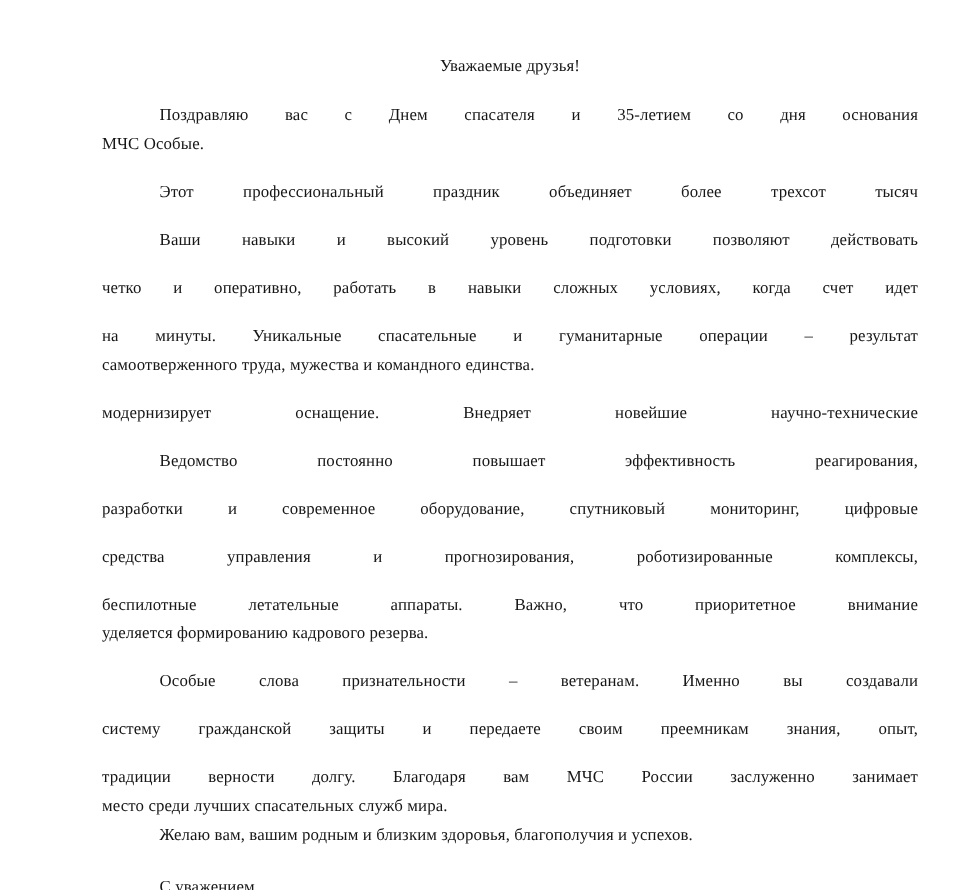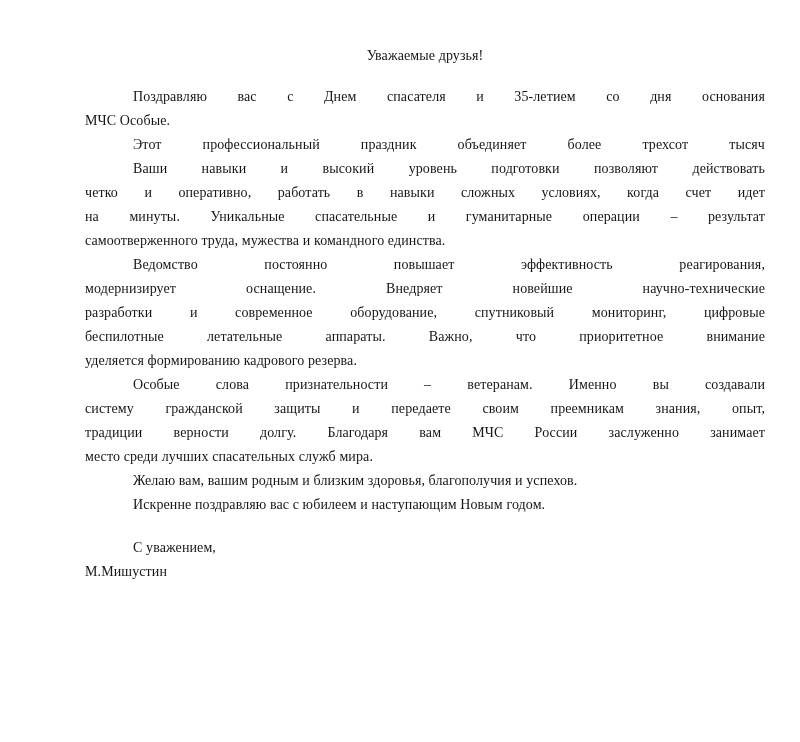--- a/index.html
+++ b/index.html
@@ -32,20 +32,21 @@
   }
   .line {
     min-height: 24px;
   }
   .line.indent {
     text-indent: 48px;
   }
   .line.jline {
     text-align: justify;
     text-align-last: justify;
+    margin-top: 16px;
   }
   .closing {
     margin-top: 19px;
     text-indent: 48px;
   }
   .signature {
     text-align: left;
   }
 </style>
 </head>
@@ -55,28 +56,28 @@
   <div class="letter">
     <div class="salutation">Уважаемые друзья!</div>
     <div class="body" id="letter-body">
         <div class="line indent jline">Поздравляю вас с Днем спасателя и 35-летием со дня основания</div>
         <div class="line">МЧС Особые.</div>
         <div class="line indent jline">Этот профессиональный праздник объединяет более трехсот тысяч</div>
         <div class="line indent jline">Ваши навыки и высокий уровень подготовки позволяют действовать</div>
         <div class="line jline">четко и оперативно, работать в навыки сложных условиях, когда счет идет</div>
         <div class="line jline">на минуты. Уникальные спасательные и гуманитарные операции – результат</div>
         <div class="line">самоотверженного труда, мужества и командного единства.</div>
+        <div class="line jline">модернизирует оснащение. Внедряет новейшие научно-технические</div>
         <div class="line indent jline">Ведомство постоянно повышает эффективность реагирования,</div>
-        <div class="line jline">модернизирует оснащение. Внедряет новейшие научно-технические</div>
         <div class="line jline">разработки и современное оборудование, спутниковый мониторинг, цифровые</div>
+        <div class="line jline">средства управления и прогнозирования, роботизированные комплексы,</div>
         <div class="line jline">беспилотные летательные аппараты. Важно, что приоритетное внимание</div>
         <div class="line">уделяется формированию кадрового резерва.</div>
         <div class="line indent jline">Особые слова признательности – ветеранам. Именно вы создавали</div>
         <div class="line jline">систему гражданской защиты и передаете своим преемникам знания, опыт,</div>
         <div class="line jline">традиции верности долгу. Благодаря вам МЧС России заслуженно занимает</div>
         <div class="line">место среди лучших спасательных служб мира.</div>
         <div class="line indent">Желаю вам, вашим родным и близким здоровья, благополучия и успехов.</div>
-        <div class="line indent">Искренне поздравляю вас с юбилеем и наступающим Новым годом.</div>
       </div>
     <div class="closing">С уважением,</div>
     <div class="signature">М.Мишустин</div>
   </div>
 </div>
 
 </body></html>

